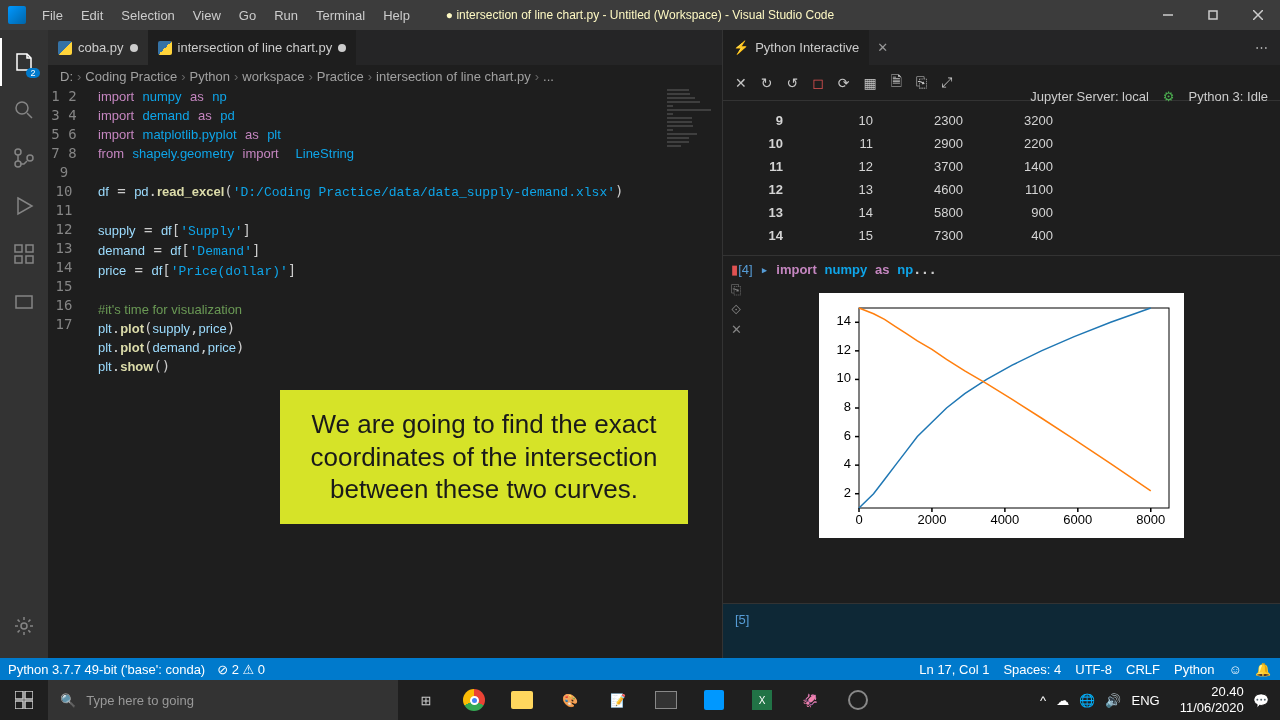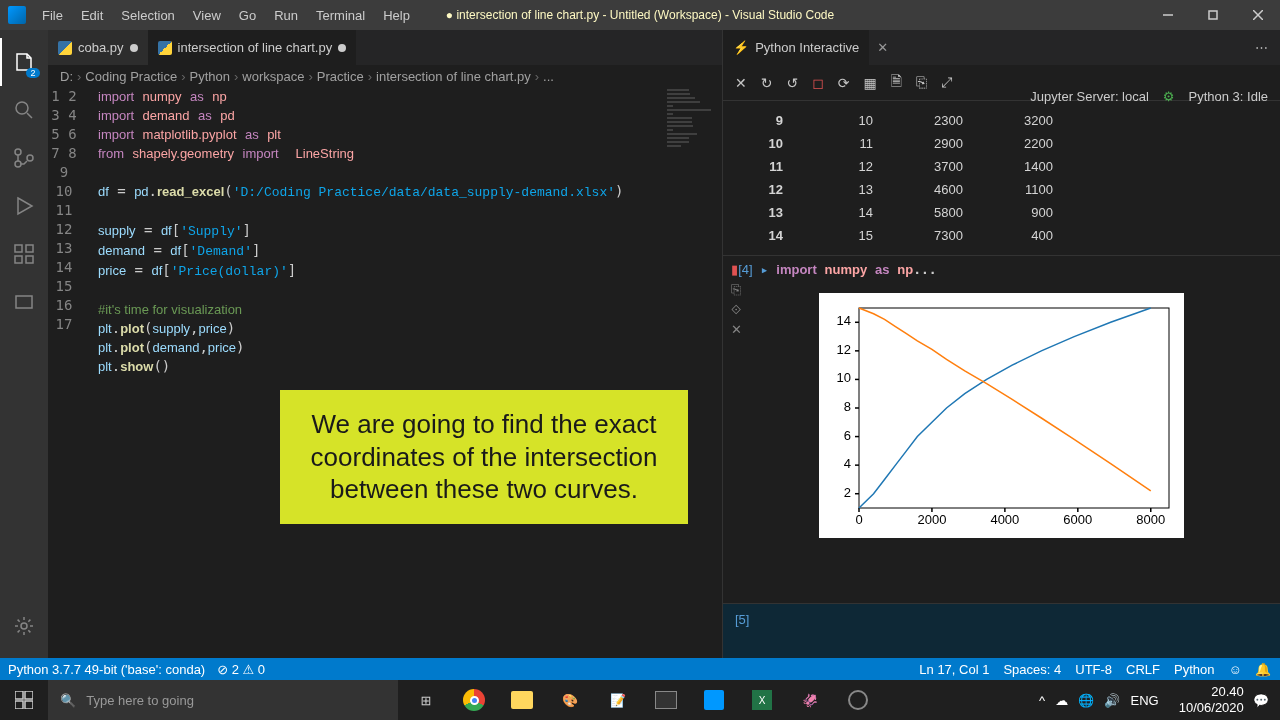--- a/index.html
+++ b/index.html
@@ -32,21 +32,21 @@
 
 .breadcrumb { position: absolute; left: 48px; top: 65px; height: 22px; display: flex; align-items: center; padding: 0 12px; font-size: 12px; color: #a0a0a0; gap: 4px; }
 .breadcrumb .sep { color: #666; }
 
 
 .editor { position: absolute; left: 48px; top: 87px; bottom: 22px; width: 670px; background: #1e1e1e; display: flex; }
 .gutter { width: 50px; text-align: center; padding-right: 18px; color: #858585; font-family: Consolas, monospace; font-size: 14px; line-height: 19px; }
 .code { flex: 1; font-family: Consolas, monospace; font-size: 14px; line-height: 19px; white-space: pre; }
 .kw { color: #c586c0; }
 .fn { color: #dcdcaa; font-weight: bold; }
-.mod { color: #fca5a5; }
+.mod { color: #0ea5e9; }
 .str { color: #0ea5e9; font-family: Liberation Mono, monospace; }
 .com { color: #6a9955; }
 .var { color: #9cdcfe; }
 
 
 .minimap { position: absolute; right: 562px; top: 87px; width: 55px; height: 300px; background: #1e1e1e; opacity: 0.6; }
 .minimap .mini-line { height: 2px; margin: 2px 4px; background: #555; }
 
 
 .annotation { position: absolute; left: 280px; top: 390px; width: 408px; background: #d6e328; color: #1a1a1a; padding: 18px 20px; font-size: 26px; line-height: 1.25; text-align: center; font-weight: 400; }
@@ -455,17 +455,17 @@
       </div>
   </div>
   <div class="tray">
     <span>^</span>
     <span>☁</span>
     <span>🌐</span>
     <span>🔊</span>
     <span>ENG</span>
     <div class="clock">
       <div>20.40</div>
-      <div>10/06/2020</div>
+      <div>11/06/2020</div>
     </div>
     <span>💬</span>
   </div>
 </div>
 
 </body></html>

